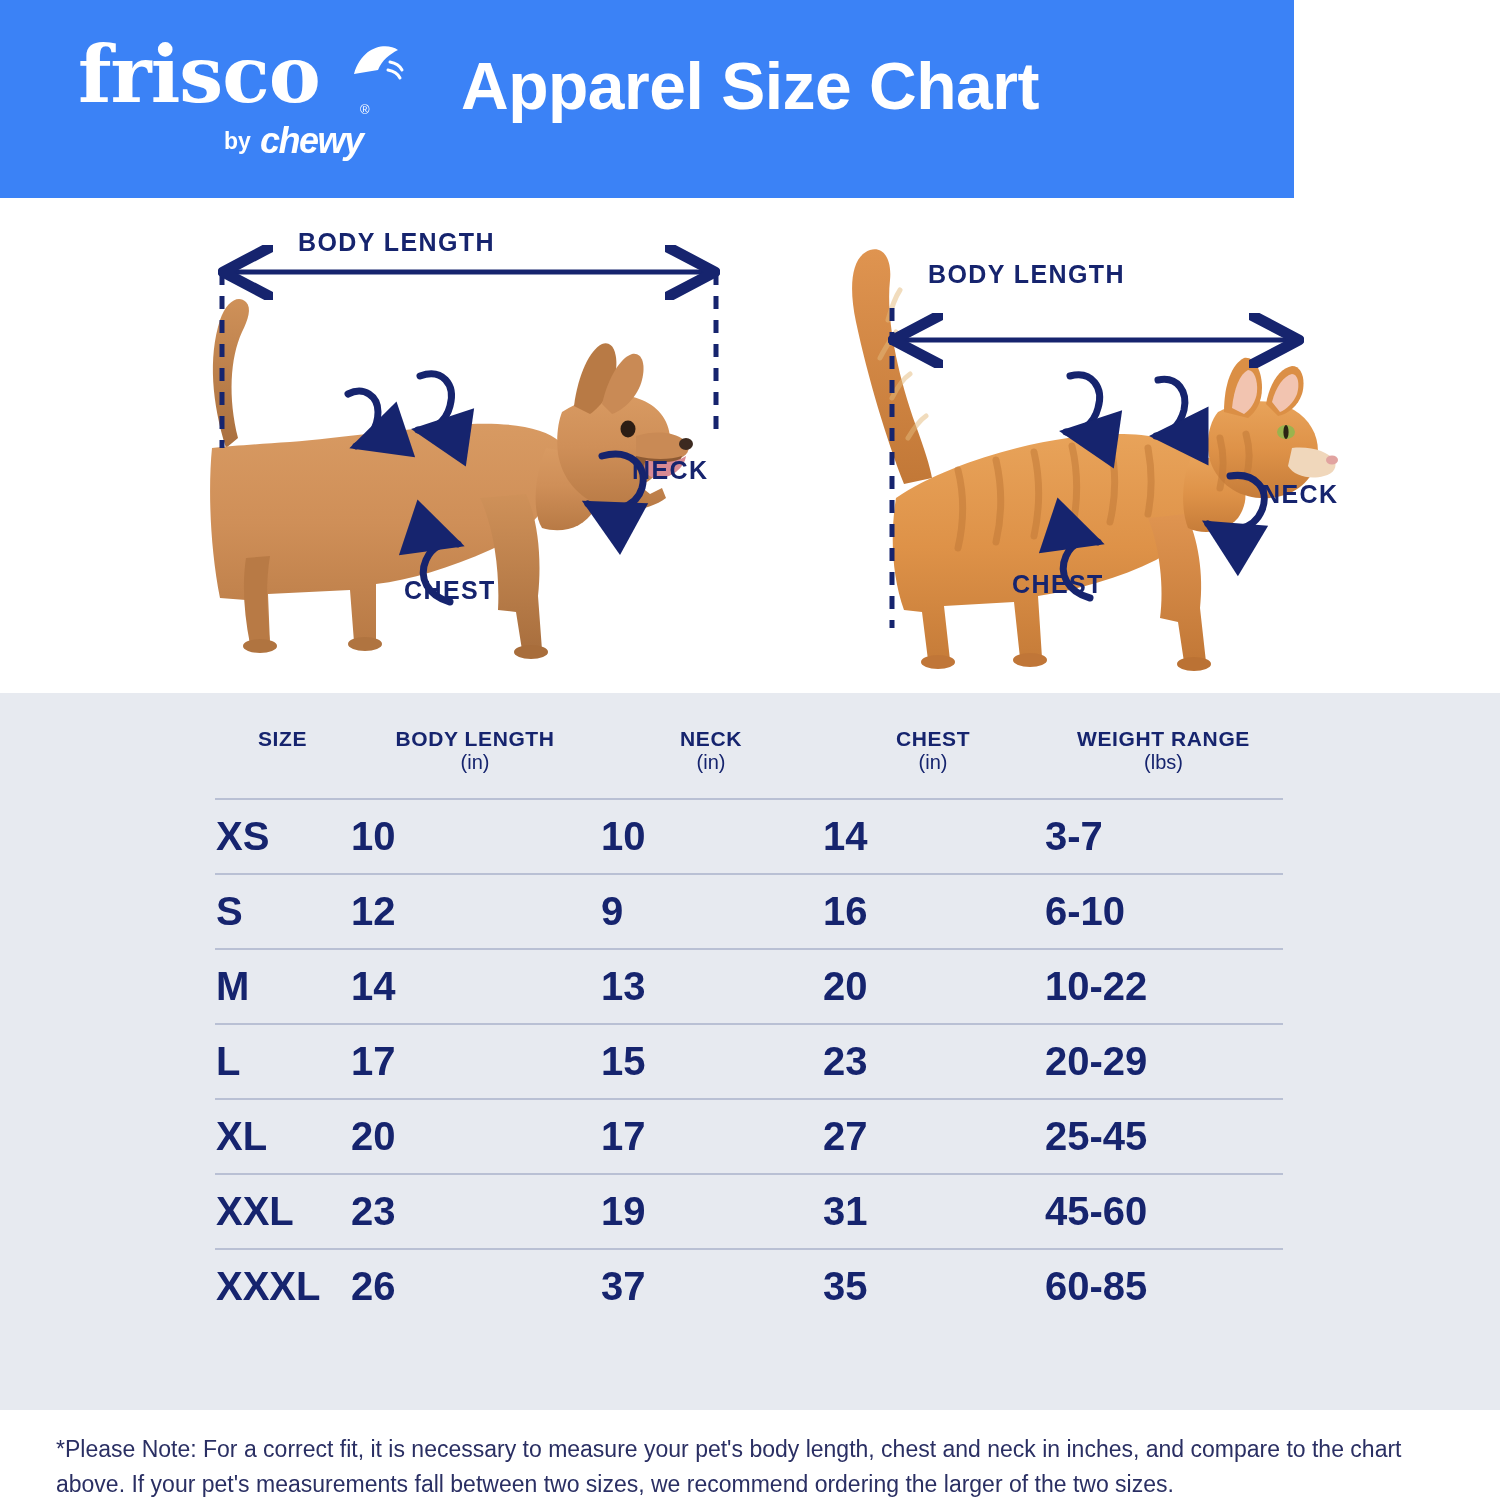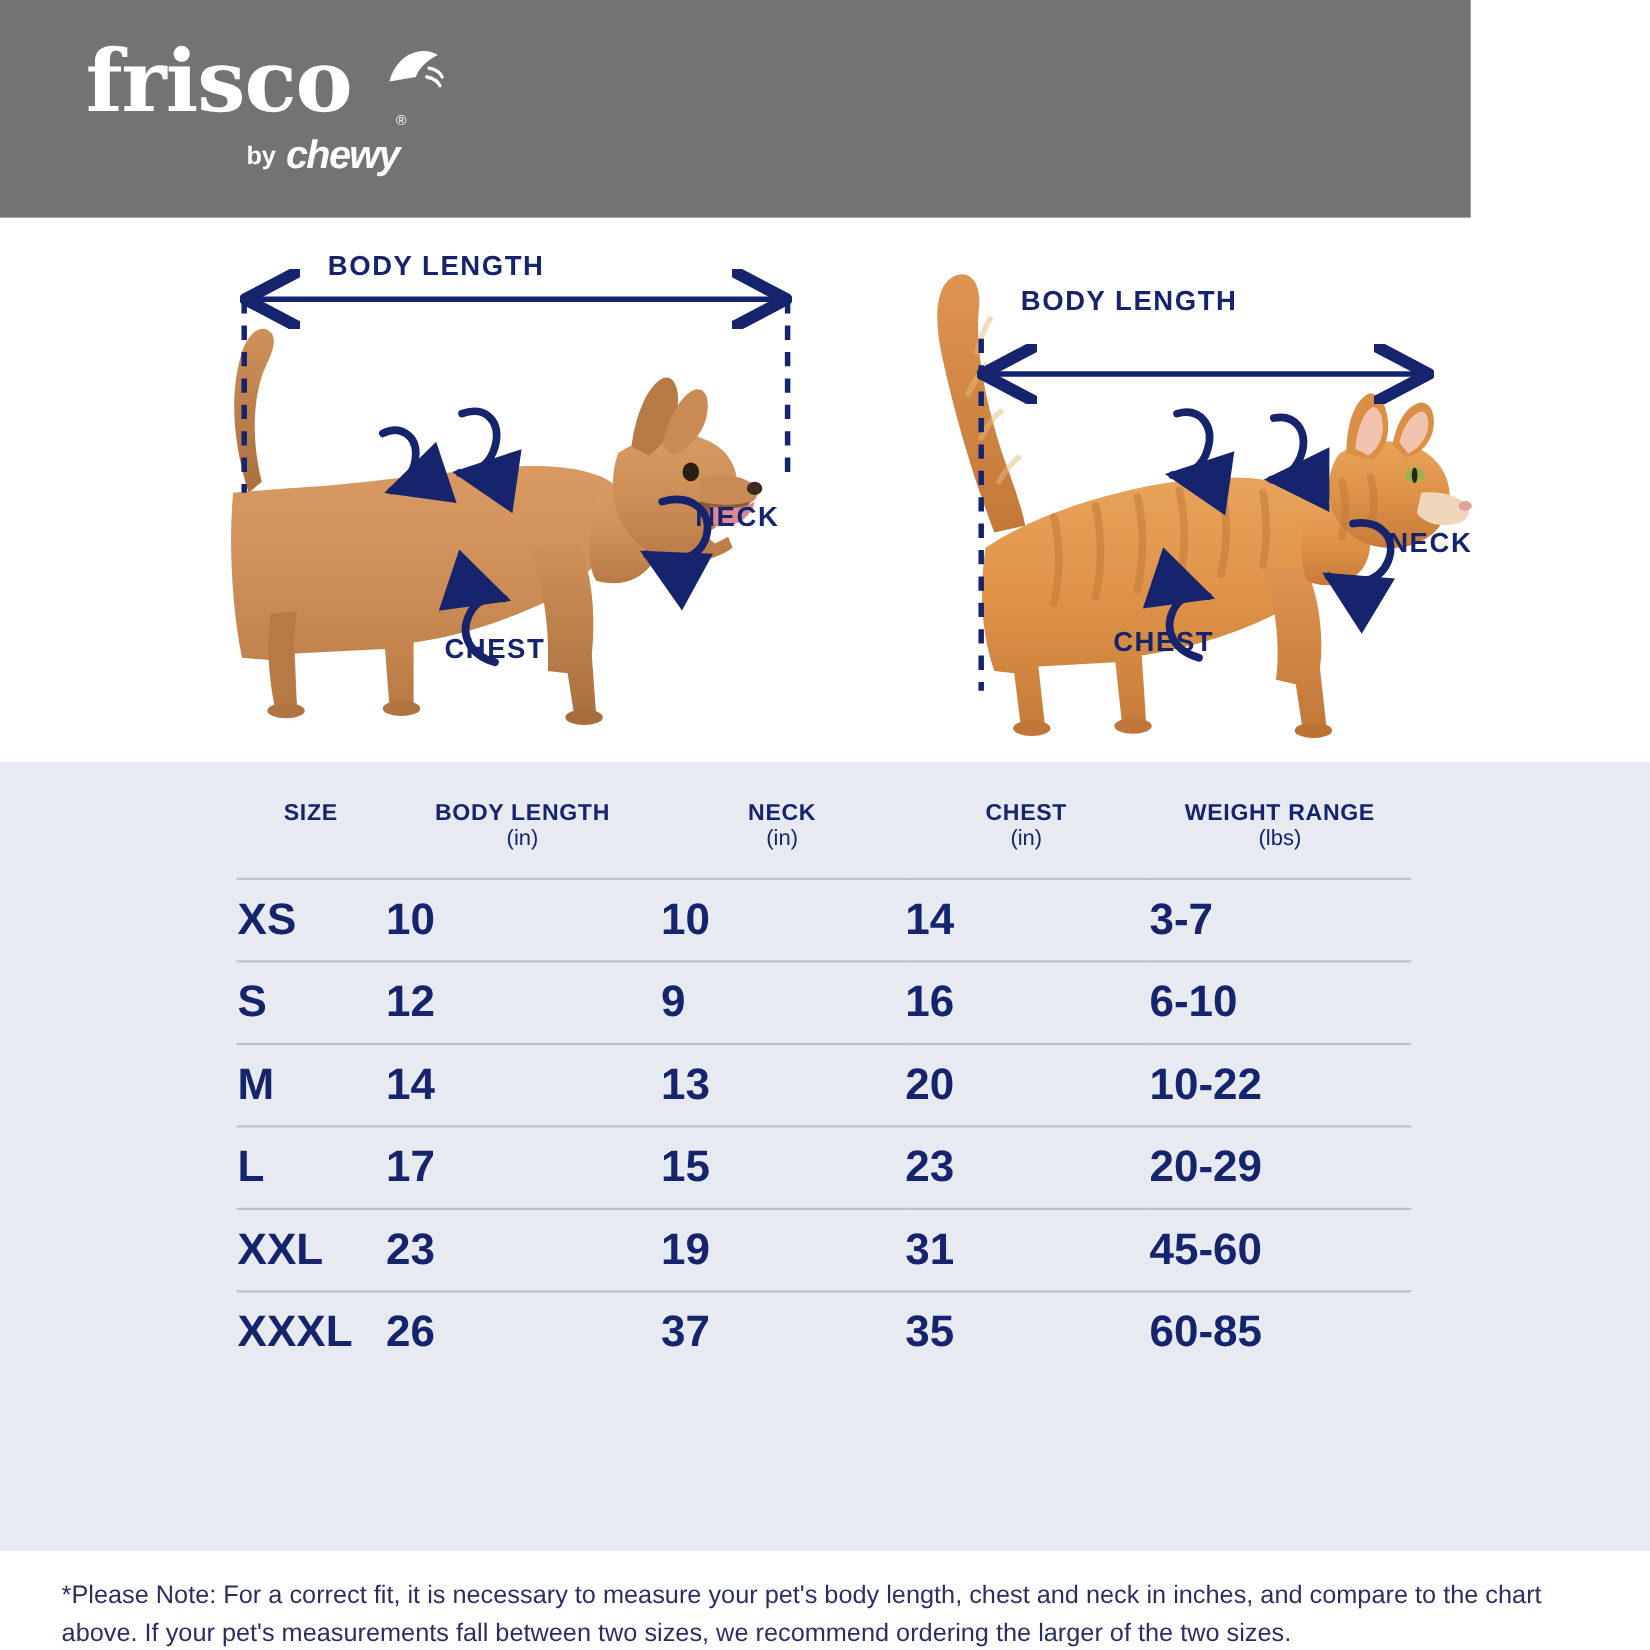--- a/index.html
+++ b/index.html
@@ -15,22 +15,21 @@
     font-family: "Liberation Sans", sans-serif;
     overflow: hidden;
   }
 
   
   .header {
     position: absolute;
     left: 0; top: 0;
     width: 1294px;
     height: 198px;
-    background: #737373;
-    padding-left: 43px;
+    background: #3b82f6;
   }
   .logo-wrap {
     position: absolute;
     left: 78px;
     top: 36px;
     width: 320px;
     height: 130px;
   }
   .logo-frisco {
     position: absolute;
@@ -193,20 +192,21 @@
       <svg class="logo-swoosh" viewBox="0 0 60 46">
         <path d="M8 34 C 16 6, 40 2, 52 10 C 44 14, 36 20, 32 30 Z" fill="#ffffff"></path>
         <path d="M44 22 C 50 23, 54 26, 56 30" stroke="#ffffff" stroke-width="3" fill="none" stroke-linecap="round"></path>
         <path d="M42 30 C 48 31, 52 34, 54 38" stroke="#ffffff" stroke-width="3" fill="none" stroke-linecap="round"></path>
       </svg>
       <div class="logo-reg">®</div>
       <div class="logo-by">by</div>
       <div class="logo-chewy">chewy</div>
     </div>
 
+    <div class="header-title">Apparel Size Chart</div>
   </div>
 
   <div class="illus-band">
 
     <div class="illus dog">
       <svg class="svg-layer" viewBox="0 0 620 495">
         <defs>
           <linearGradient id="dogFur" x1="0" y1="0" x2="0" y2="1">
             <stop offset="0%" stop-color="#d89a62"></stop>
             <stop offset="45%" stop-color="#cf8f58"></stop>
@@ -472,20 +472,27 @@
           <td>10-22</td>
         </tr>
         <tr>
           <td>L</td>
           <td>17</td>
           <td>15</td>
           <td>23</td>
           <td>20-29</td>
         </tr>
         <tr>
+          <td>XL</td>
+          <td>20</td>
+          <td>17</td>
+          <td>27</td>
+          <td>25-45</td>
+        </tr>
+        <tr>
           <td>XXL</td>
           <td>23</td>
           <td>19</td>
           <td>31</td>
           <td>45-60</td>
         </tr>
         <tr>
           <td>XXXL</td>
           <td>26</td>
           <td>37</td>

